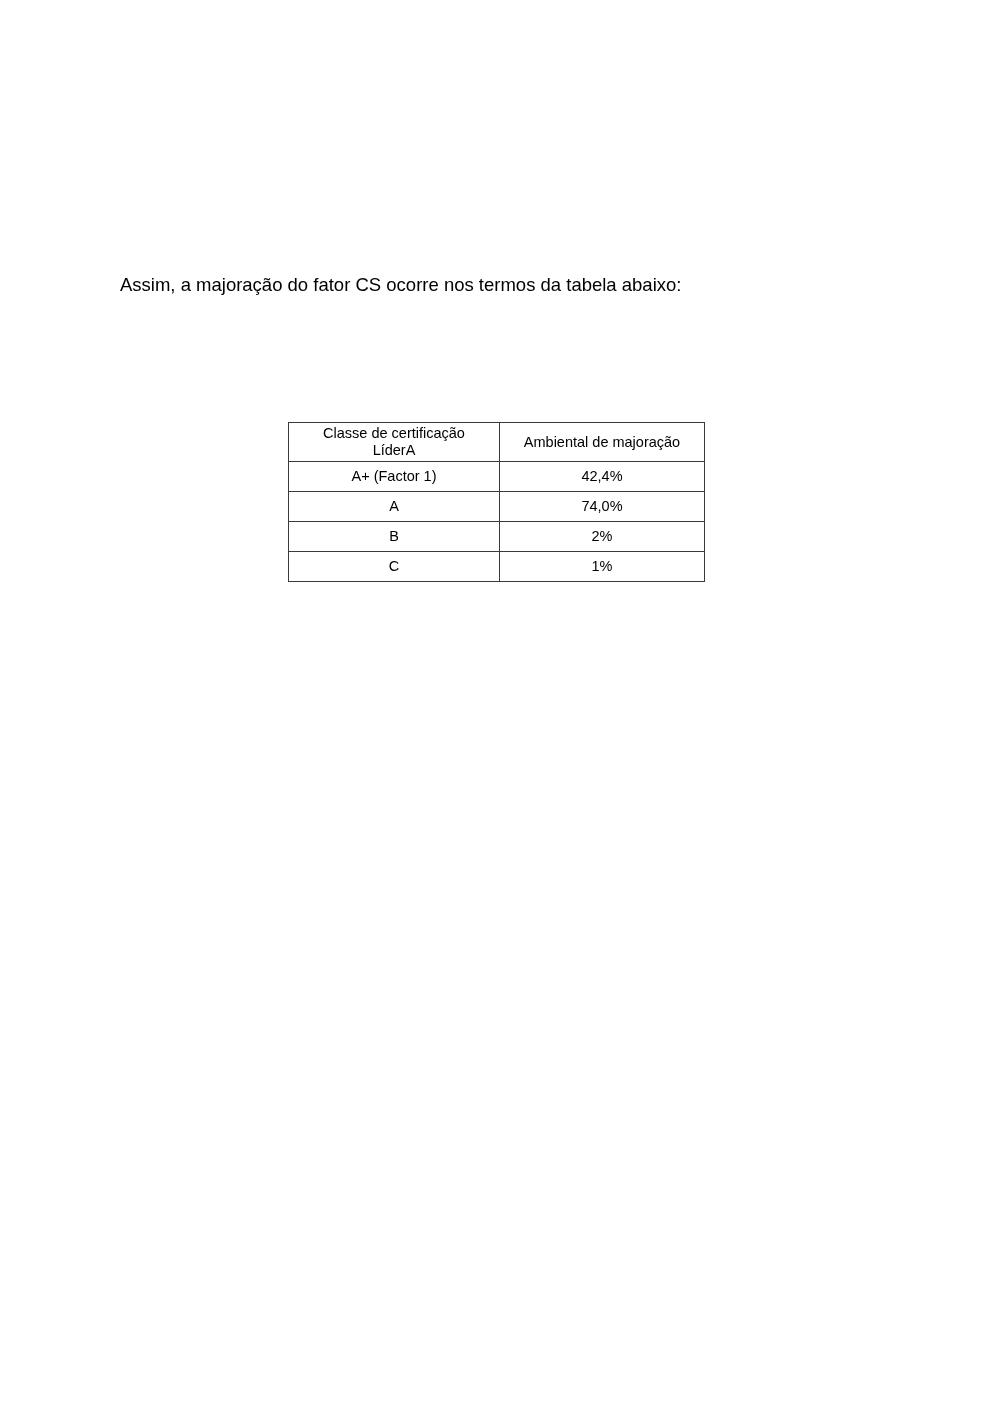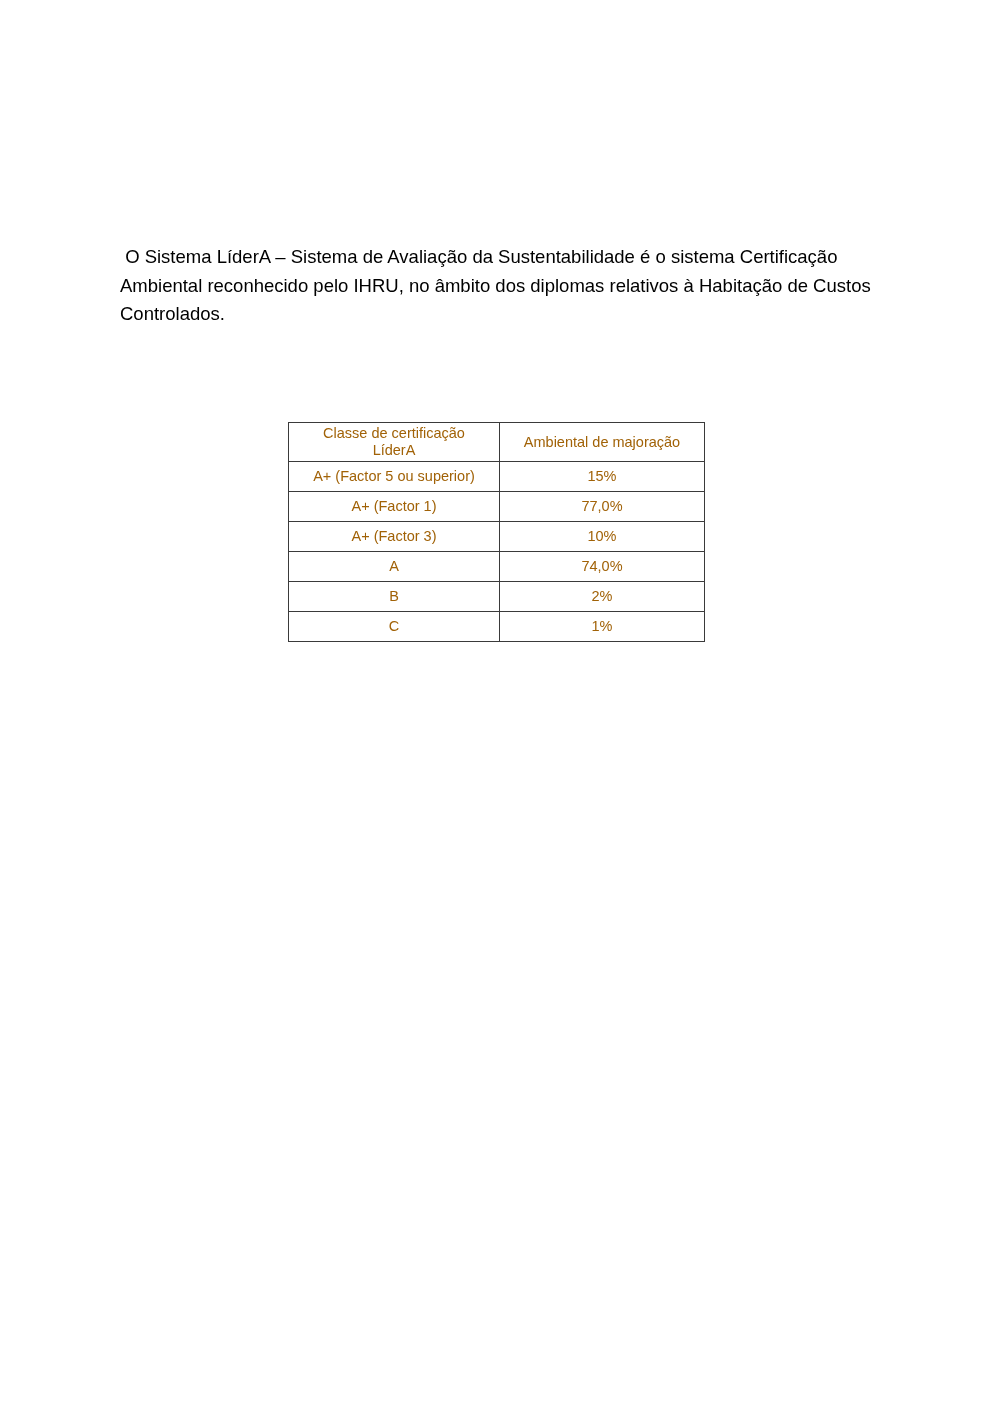--- a/index.html
+++ b/index.html
@@ -42,21 +42,21 @@
     left: 288px;
     top: 422px;
     width: 416px;
   }
   table.majoracao {
     border-collapse: collapse;
     width: 416px;
     table-layout: fixed;
     font-family: "Liberation Sans", sans-serif;
     font-size: 14.5px;
-    color: #a16207;
+    color: #000000;
     padding-left: 28px;
   }
   table.majoracao col.col-class { width: 211px; }
   table.majoracao col.col-prop  { width: 205px; }
 
   table.majoracao th,
   table.majoracao td {
     border: 1px solid #3a3a3a;
     text-align: center;
     vertical-align: middle;
@@ -73,51 +73,43 @@
     line-height: 17px;
   }
   .hdr-line { display: block; }
 </style>
 </head>
 <body>
 
 <div class="page">
 
   <div class="doc-body">
-    <p class="para"> O Sistema LíderA – Sistema de Avaliação da Sustentabilidade é o sistema Certificação Ambiental reconhecido pelo IHRU, no âmbito dos diplomas relativos à Habitação de Custos Controlados.</p>
     <div class="para-spacer"></div>
+    <p class="para">Assim, a majoração do fator CS ocorre nos termos da tabela abaixo:</p>
   </div>
 
   <div class="table-wrap">
     <table class="majoracao">
       <colgroup>
         <col class="col-class">
         <col class="col-prop">
       </colgroup>
       <thead>
         <tr>
           <th>
             <span class="hdr-line">Classe de certificação</span>
             <span class="hdr-line">LíderA</span>
           </th>
           <th>Ambiental de majoração</th>
         </tr>
       </thead>
       <tbody>
         <tr>
-          <td>A+ (Factor 5 ou superior)</td>
-          <td>15%</td>
-        </tr>
-        <tr>
           <td>A+ (Factor 1)</td>
-          <td>77,0%</td>
-        </tr>
-        <tr>
-          <td>A+ (Factor 3)</td>
-          <td>10%</td>
+          <td>42,4%</td>
         </tr>
         <tr>
           <td>A</td>
           <td>74,0%</td>
         </tr>
         <tr>
           <td>B</td>
           <td>2%</td>
         </tr>
         <tr>

